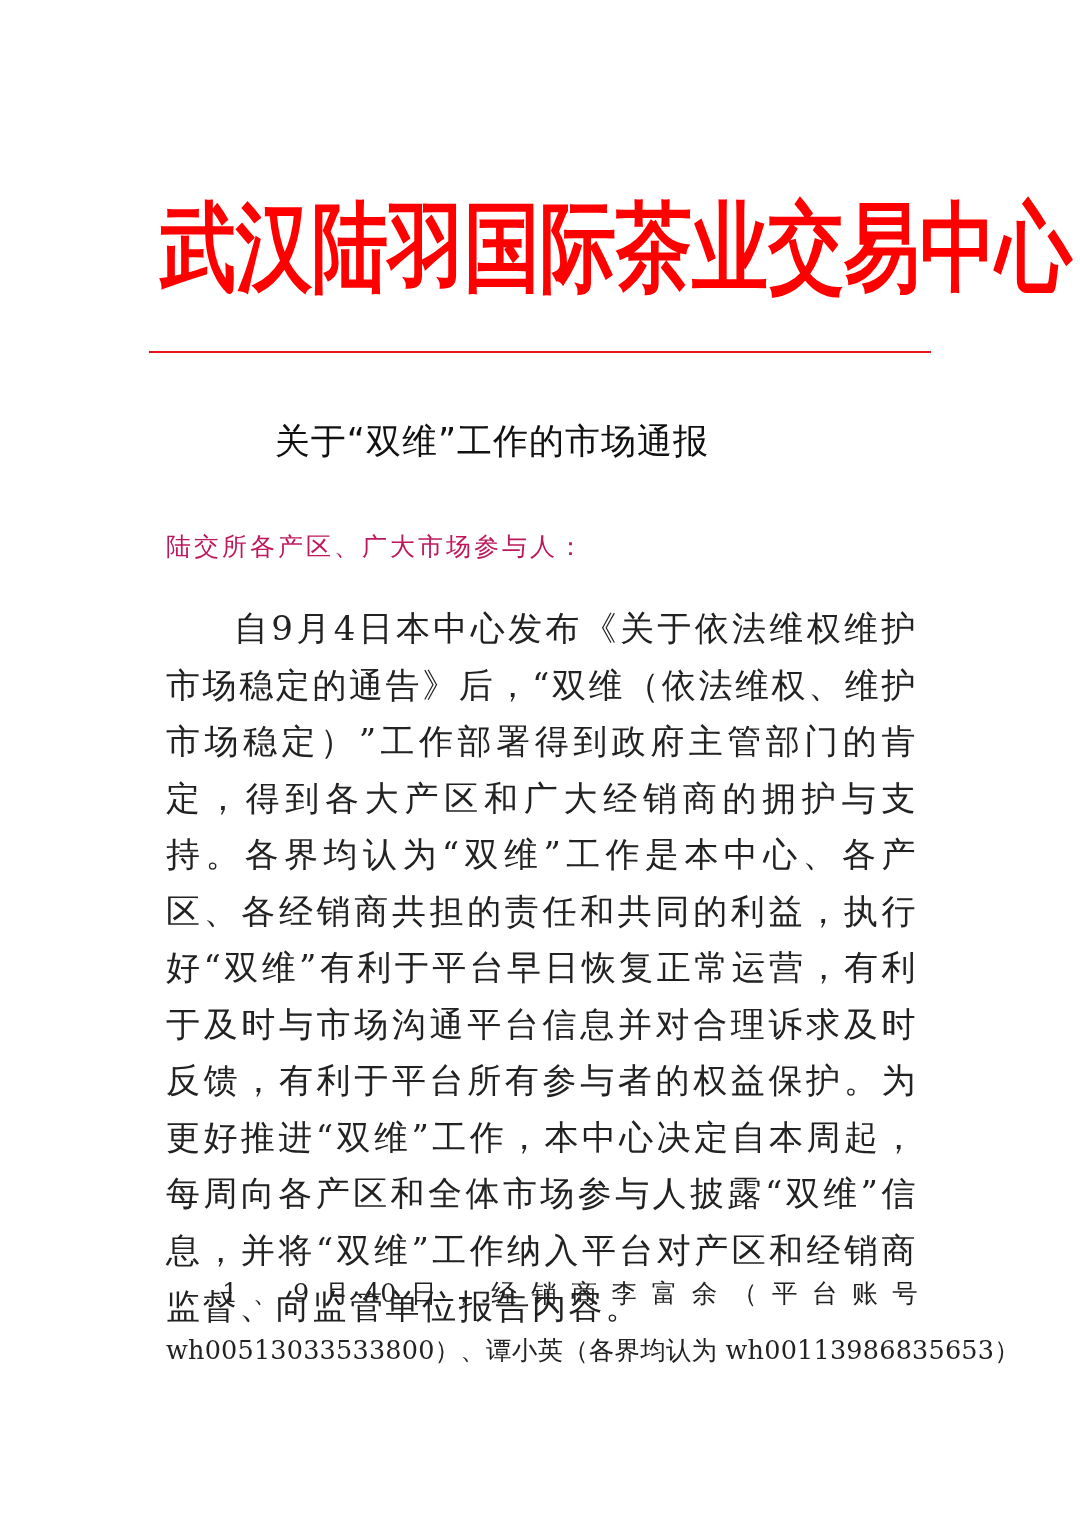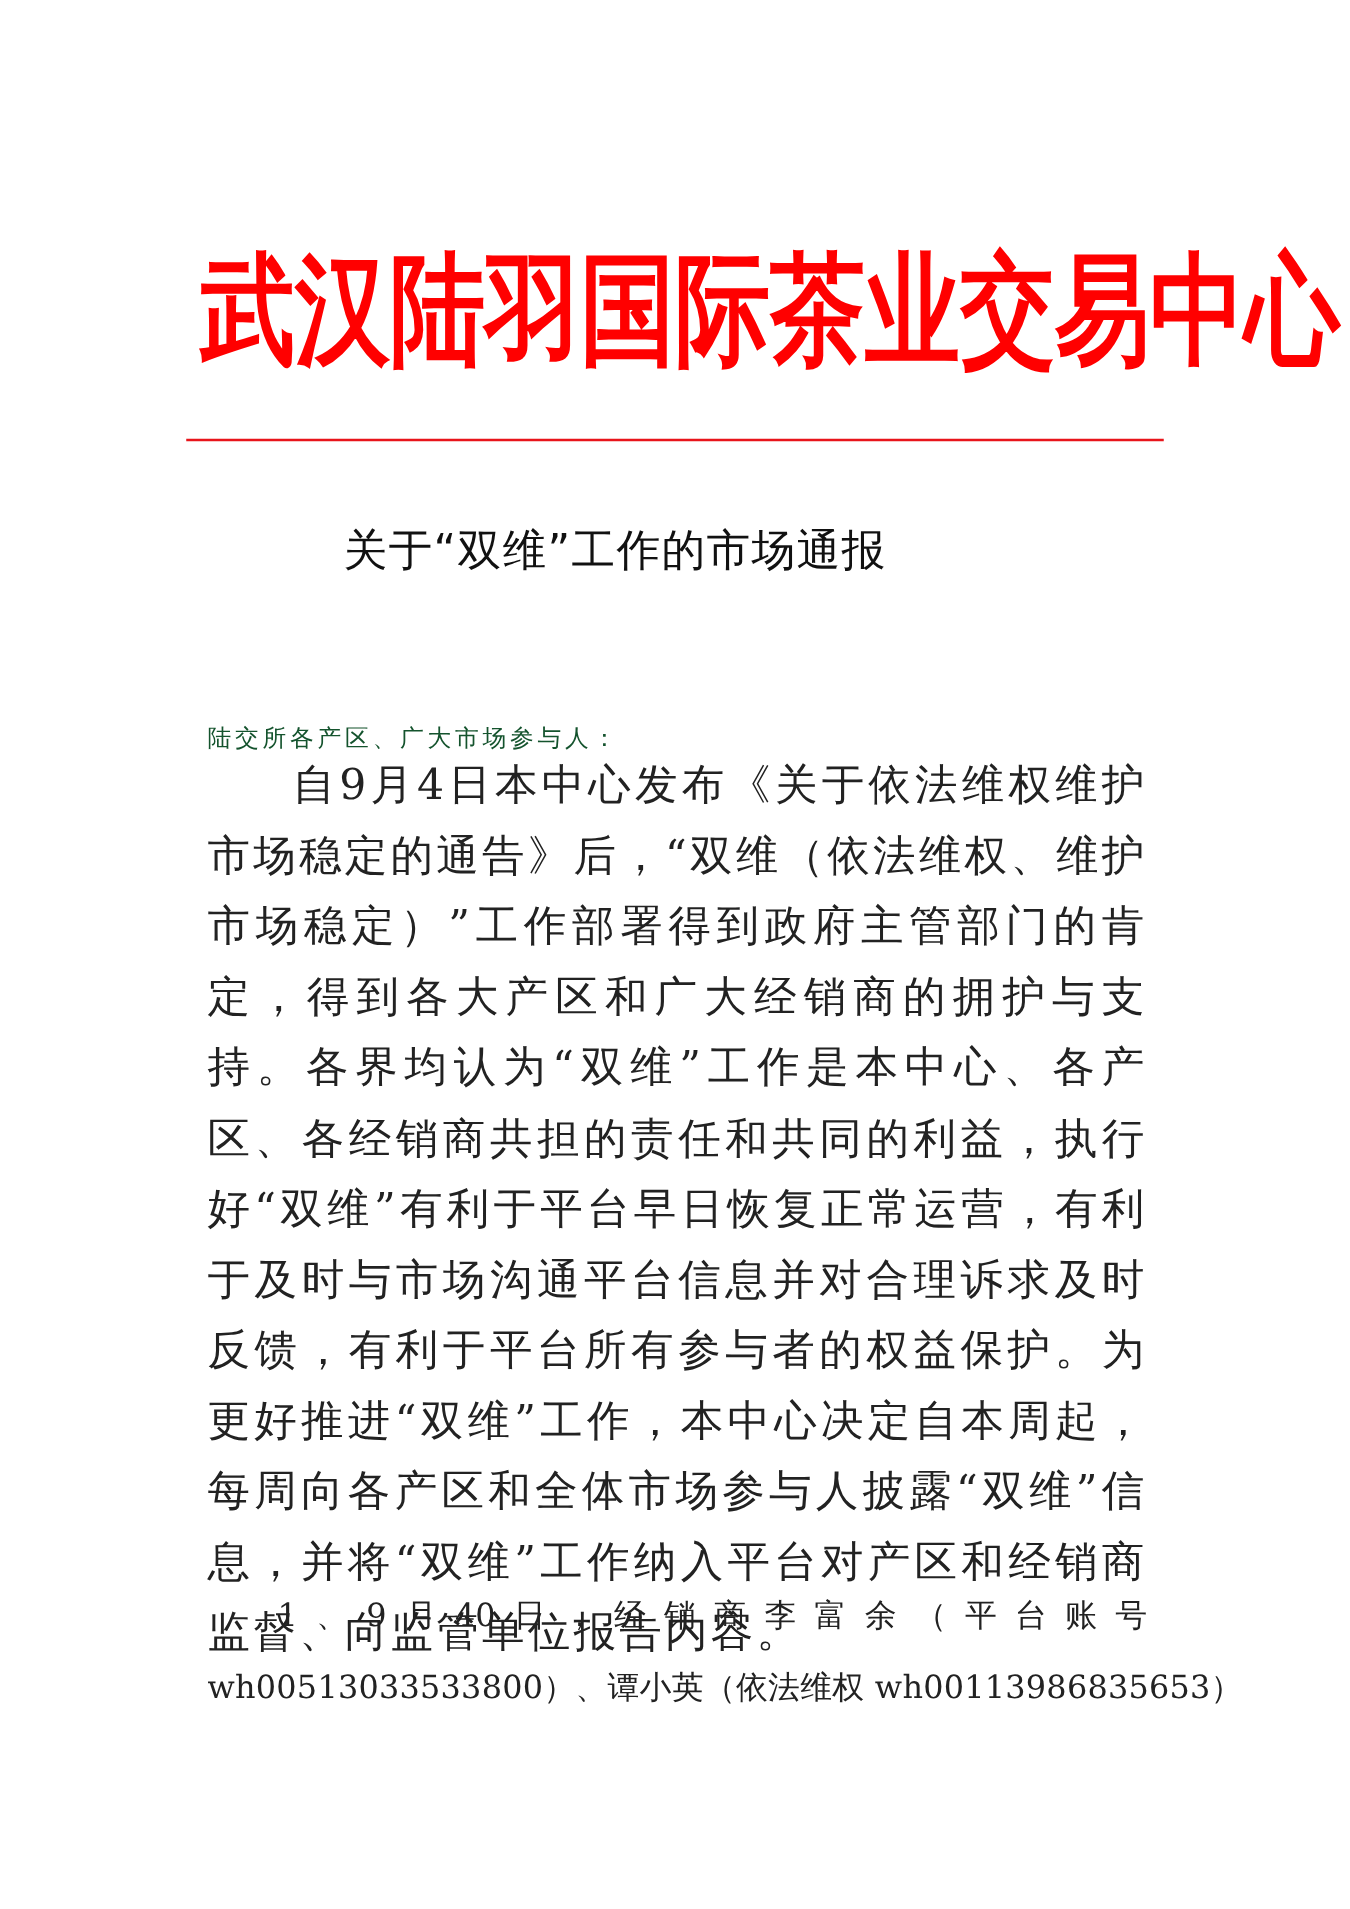--- a/index.html
+++ b/index.html
@@ -56,25 +56,24 @@
       font-family: "DejaVu Sans", "Liberation Sans", sans-serif;
       font-size: 35px;
       line-height: 54px;
       color: #111111;
       letter-spacing: 1px;
     }
     .salutation {
       position: absolute;
       left: 166px;
       top: 525px;
-      font-size: 19px;
+      font-size: 25px;
       line-height: 44px;
       letter-spacing: 3px;
-      color: #14532d;
-      margin-top: 44px;
+      color: #be185d;
     }
     .body-para {
       position: absolute;
       left: 166px;
       top: 600px;
       width: 752px;
       font-size: 34px;
       line-height: 56.5px;
       letter-spacing: 2.6px;
       color: #222;
@@ -141,16 +140,16 @@
       <span>商</span>
       <span>李</span>
       <span>富</span>
       <span>余</span>
       <span>（</span>
       <span>平</span>
       <span>台</span>
       <span>账</span>
       <span>号</span>
     </div>
-    <div class="case-line2">wh00513033533800）、谭小英（依法维权 wh00113986835653）</div>
+    <div class="case-line2">wh00513033533800）、谭小英（各界均认为 wh00113986835653）</div>
   </div>
 
 </div>
 
 </body></html>

